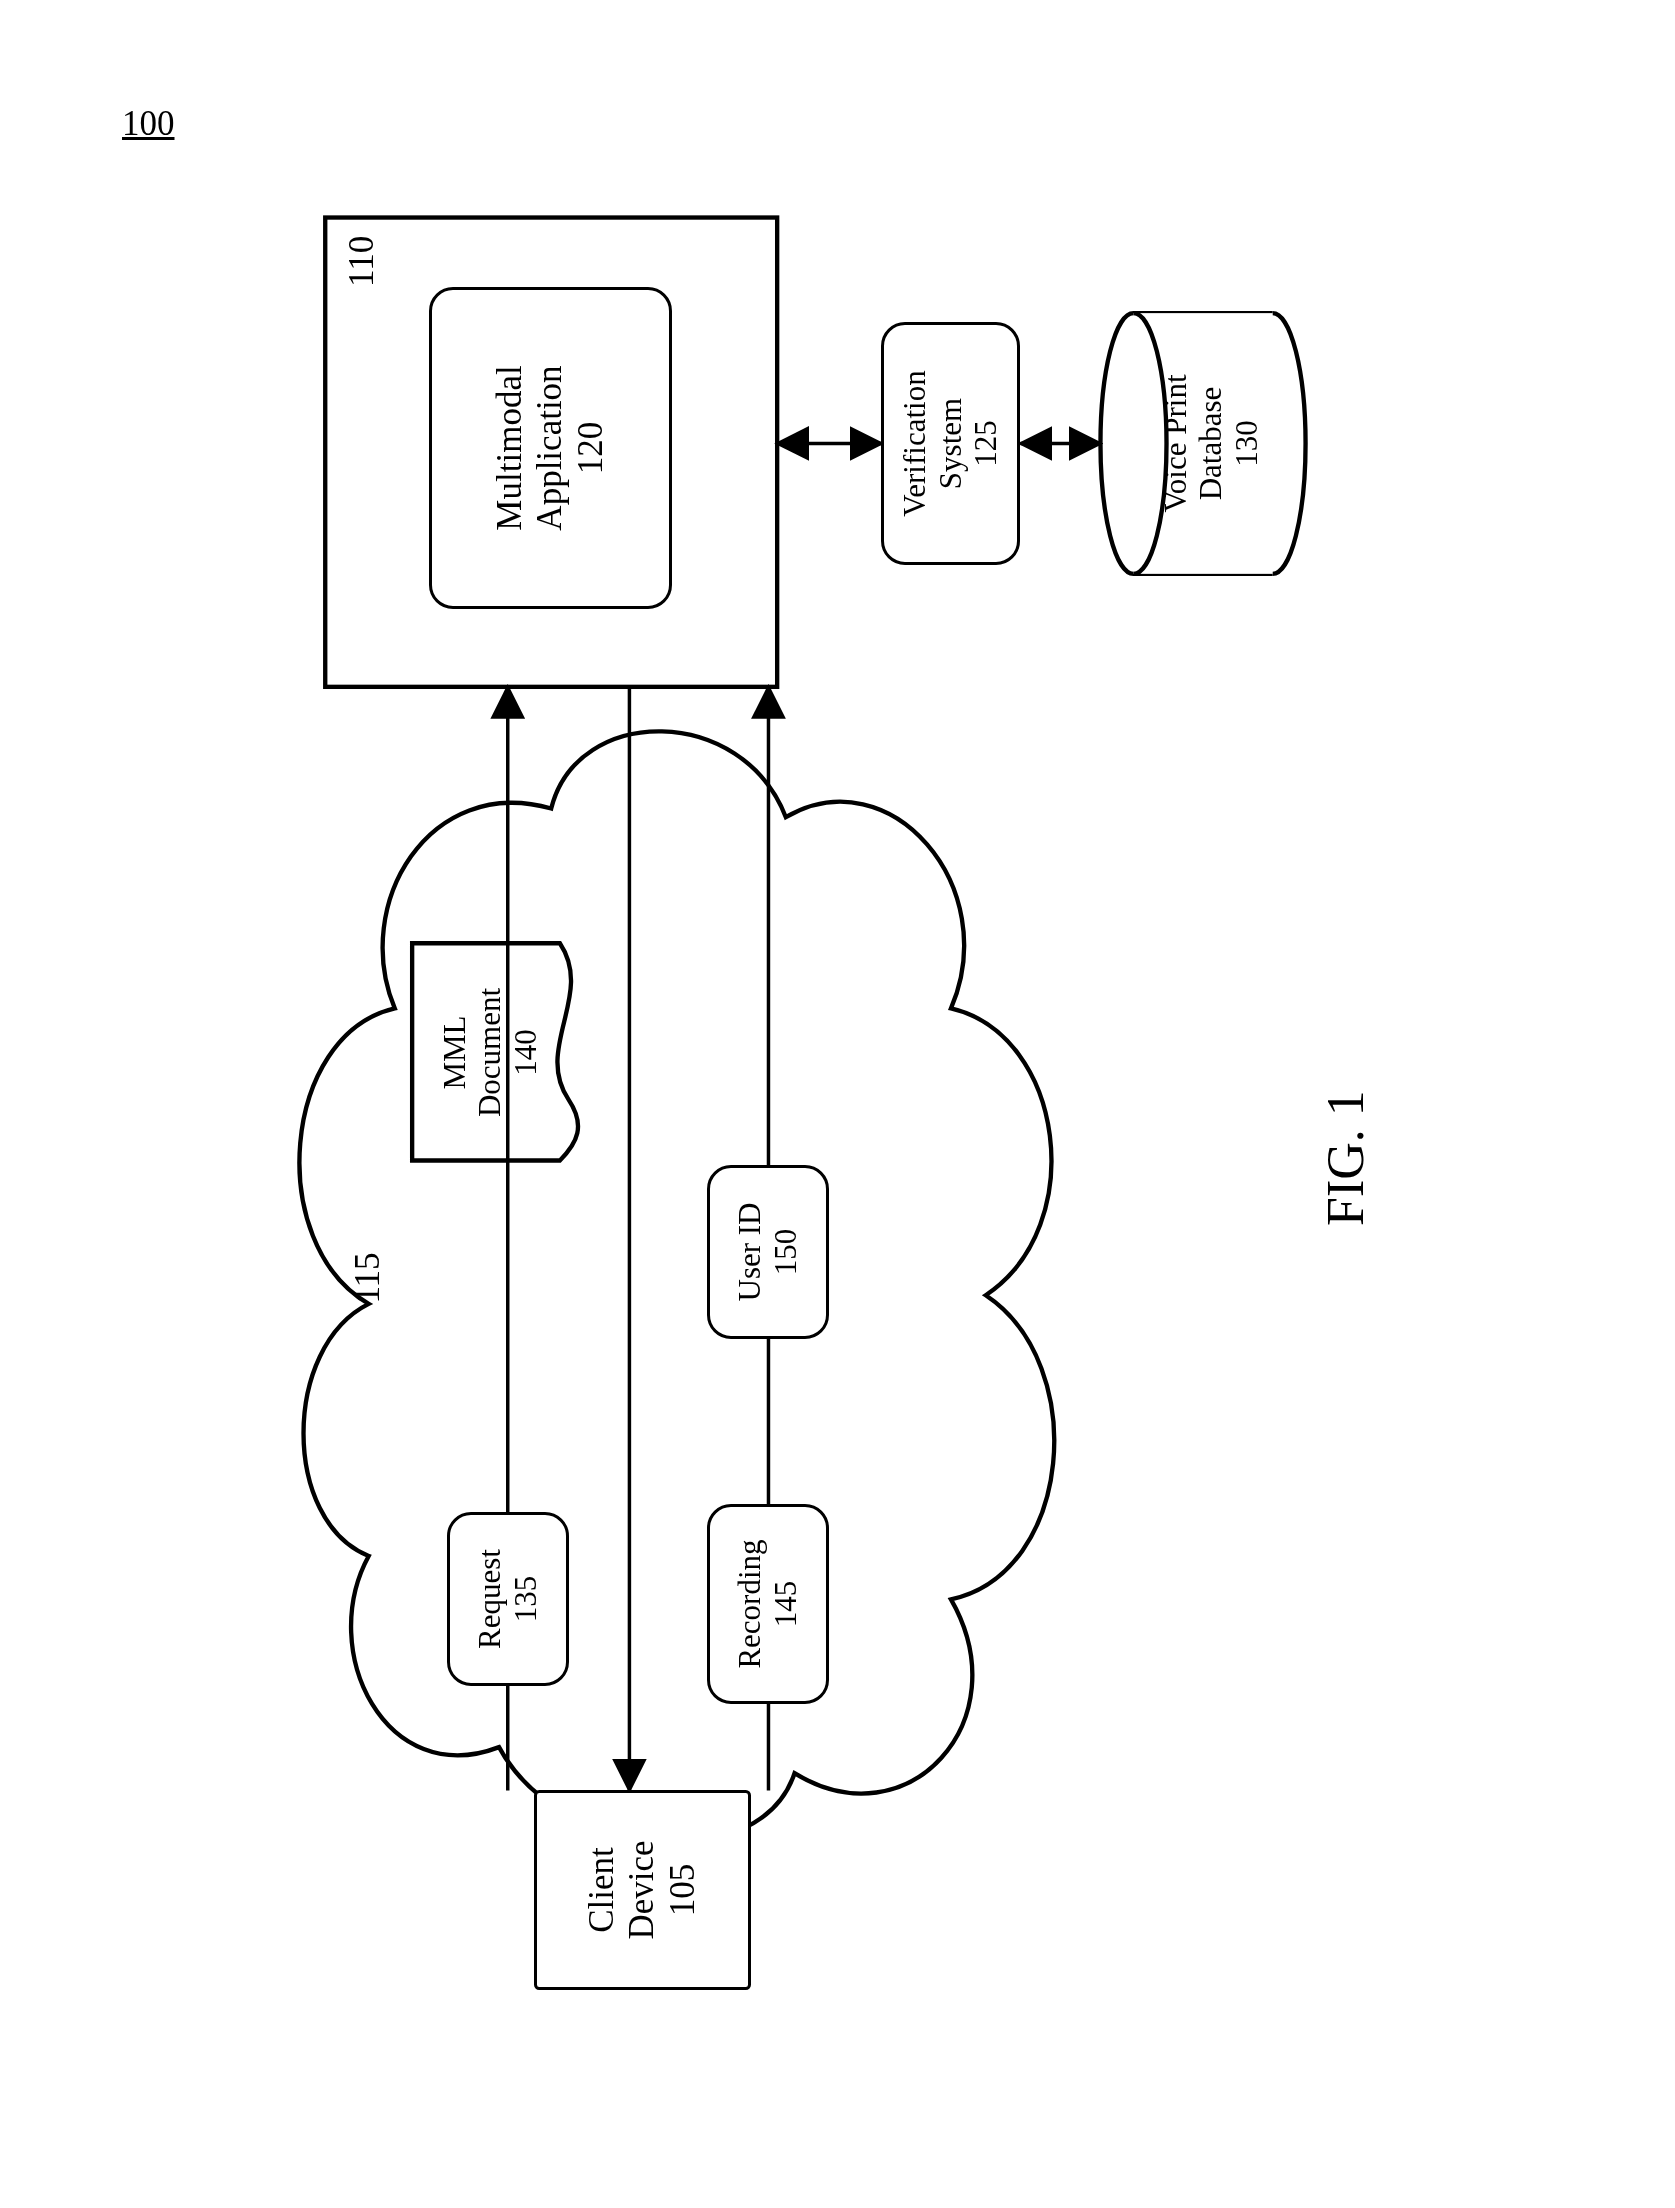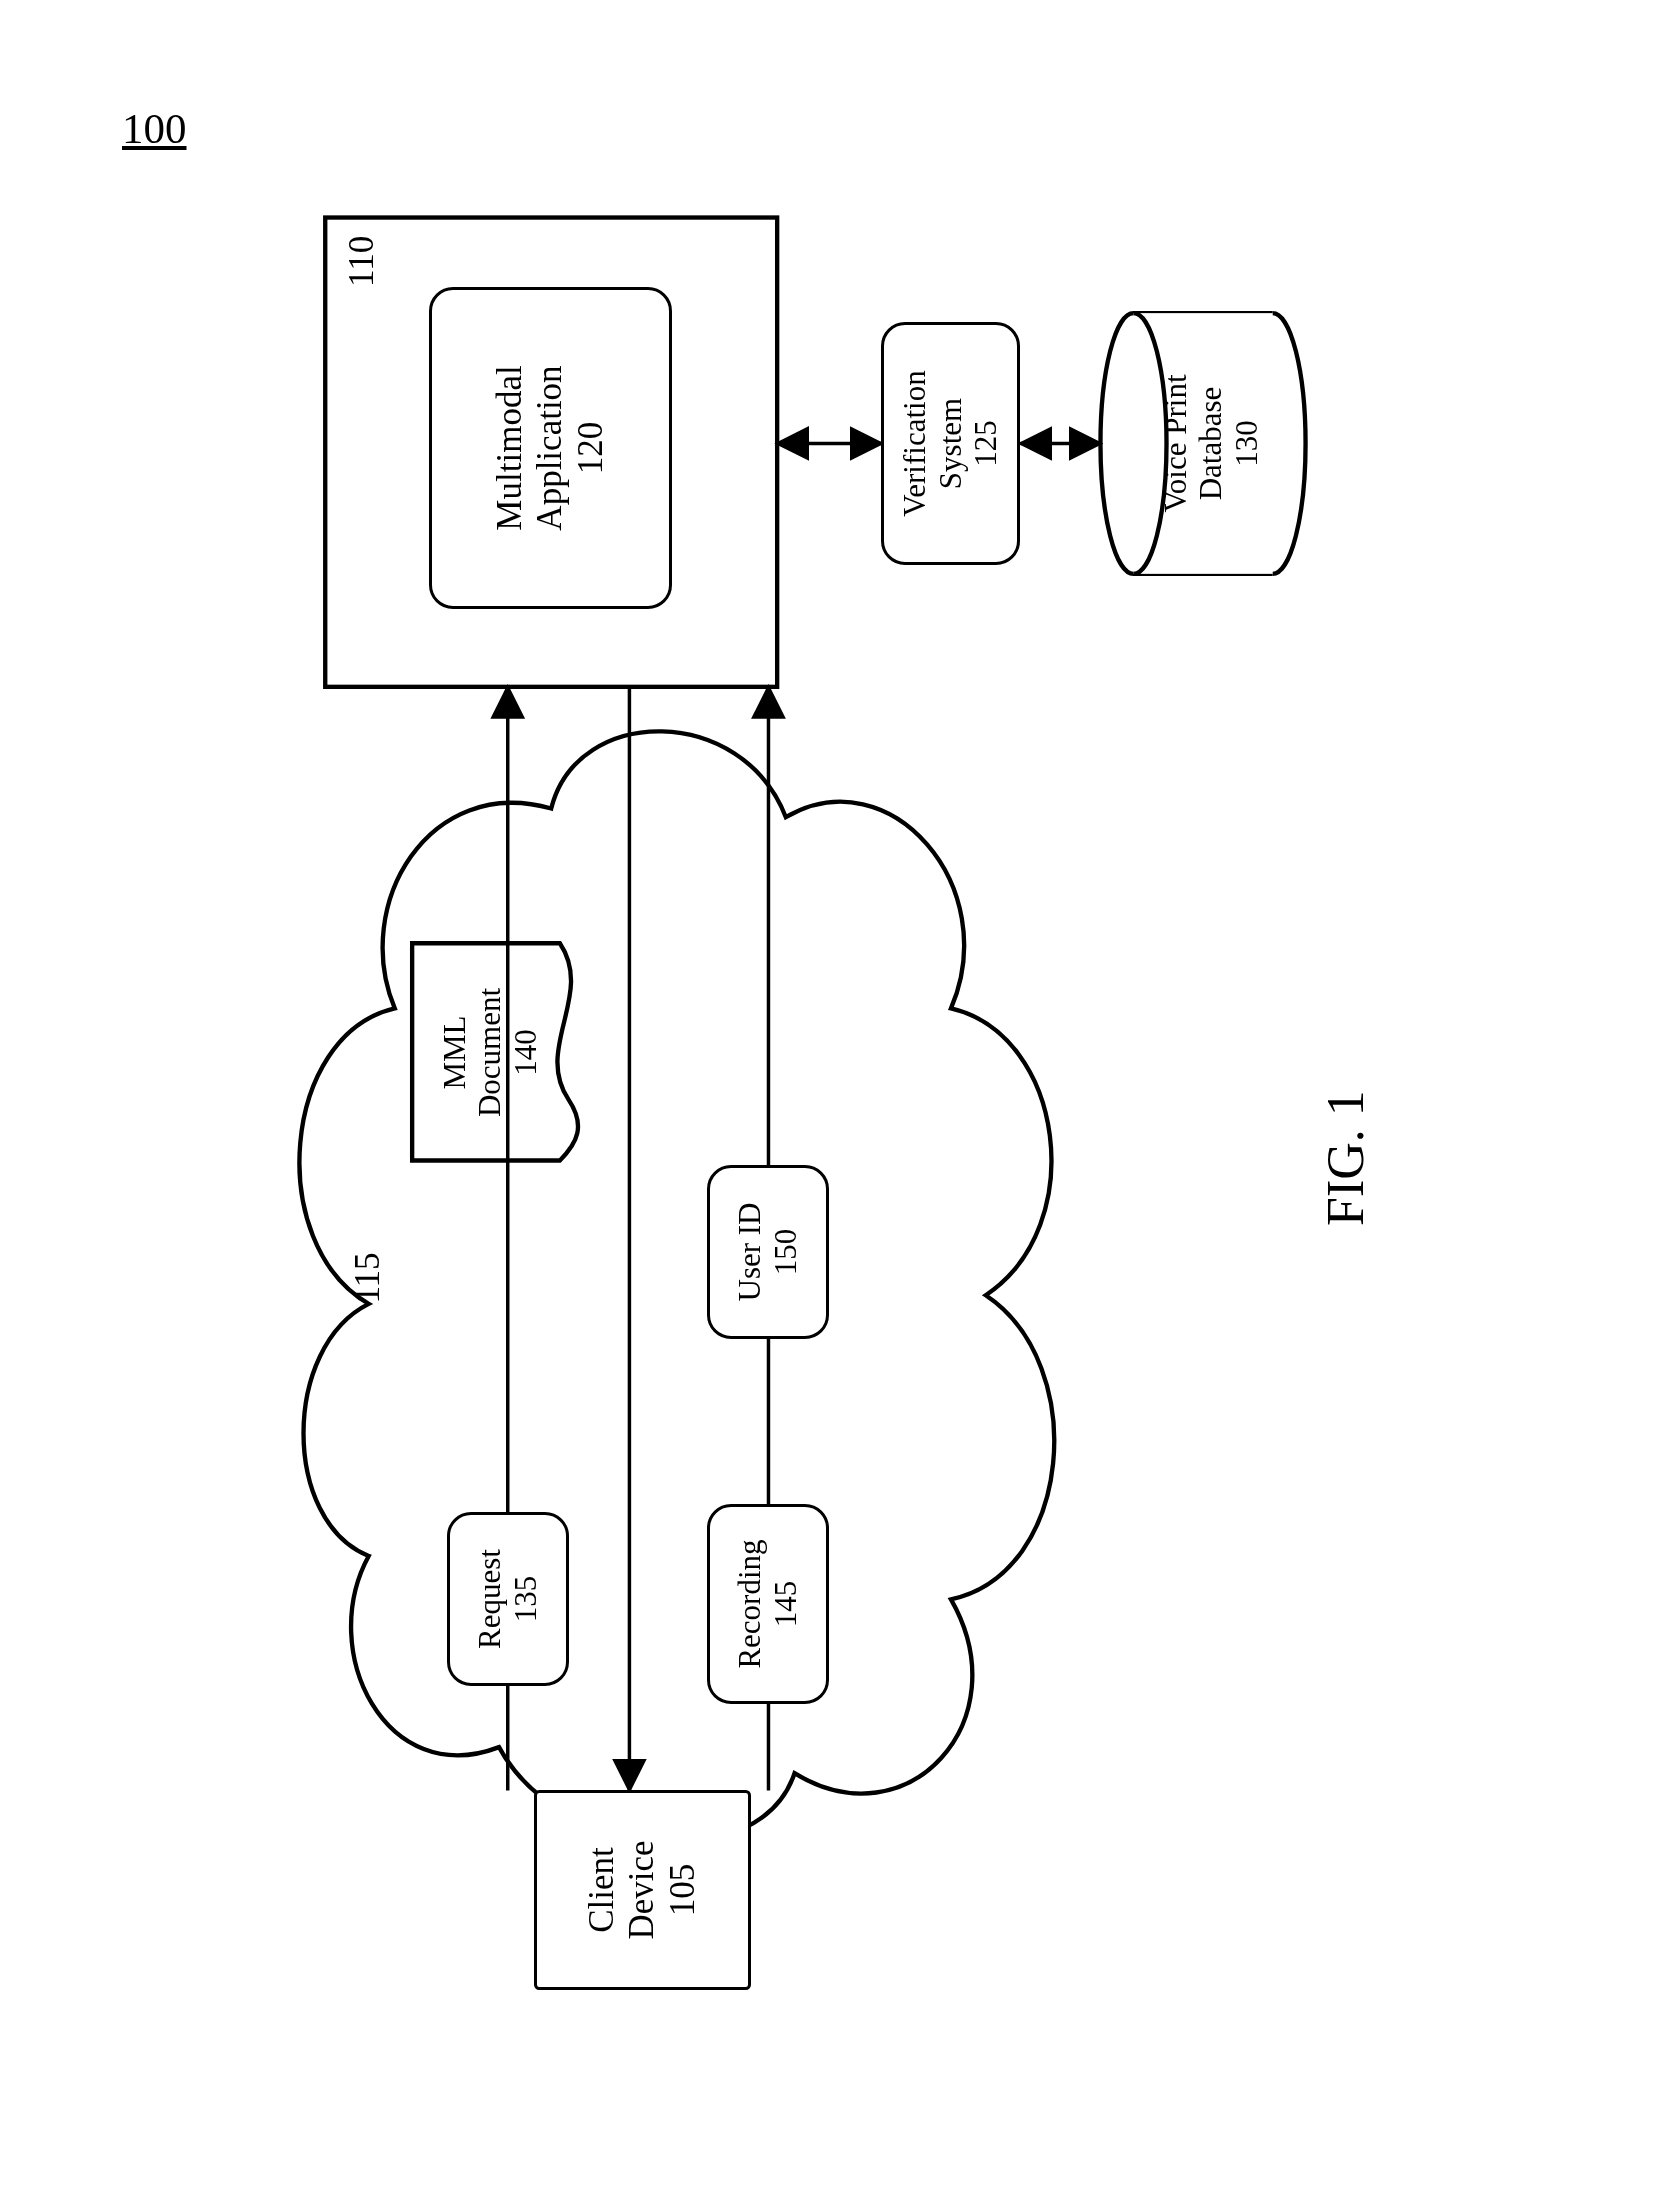--- a/index.html
+++ b/index.html
@@ -42,21 +42,21 @@
     border: 3.5px solid #000;
     border-radius: 24px;
     background: #fff;
   }
   .label-lg .t1 { font-size: 35px; }
   .label-lg .t2 { font-size: 35px; }
   .label-md .t1 { font-size: 31px; }
   .label-md .t2 { font-size: 31px; }
   .ref-label {
     position: absolute;
-    font-size: 43px;
+    font-size: 35px;
     text-decoration: underline;
   }
   .fig-label {
     position: absolute;
     font-size: 52px;
   }
   svg.lines {
     position: absolute;
     left: 0; top: 0;
     width: 1912px;

